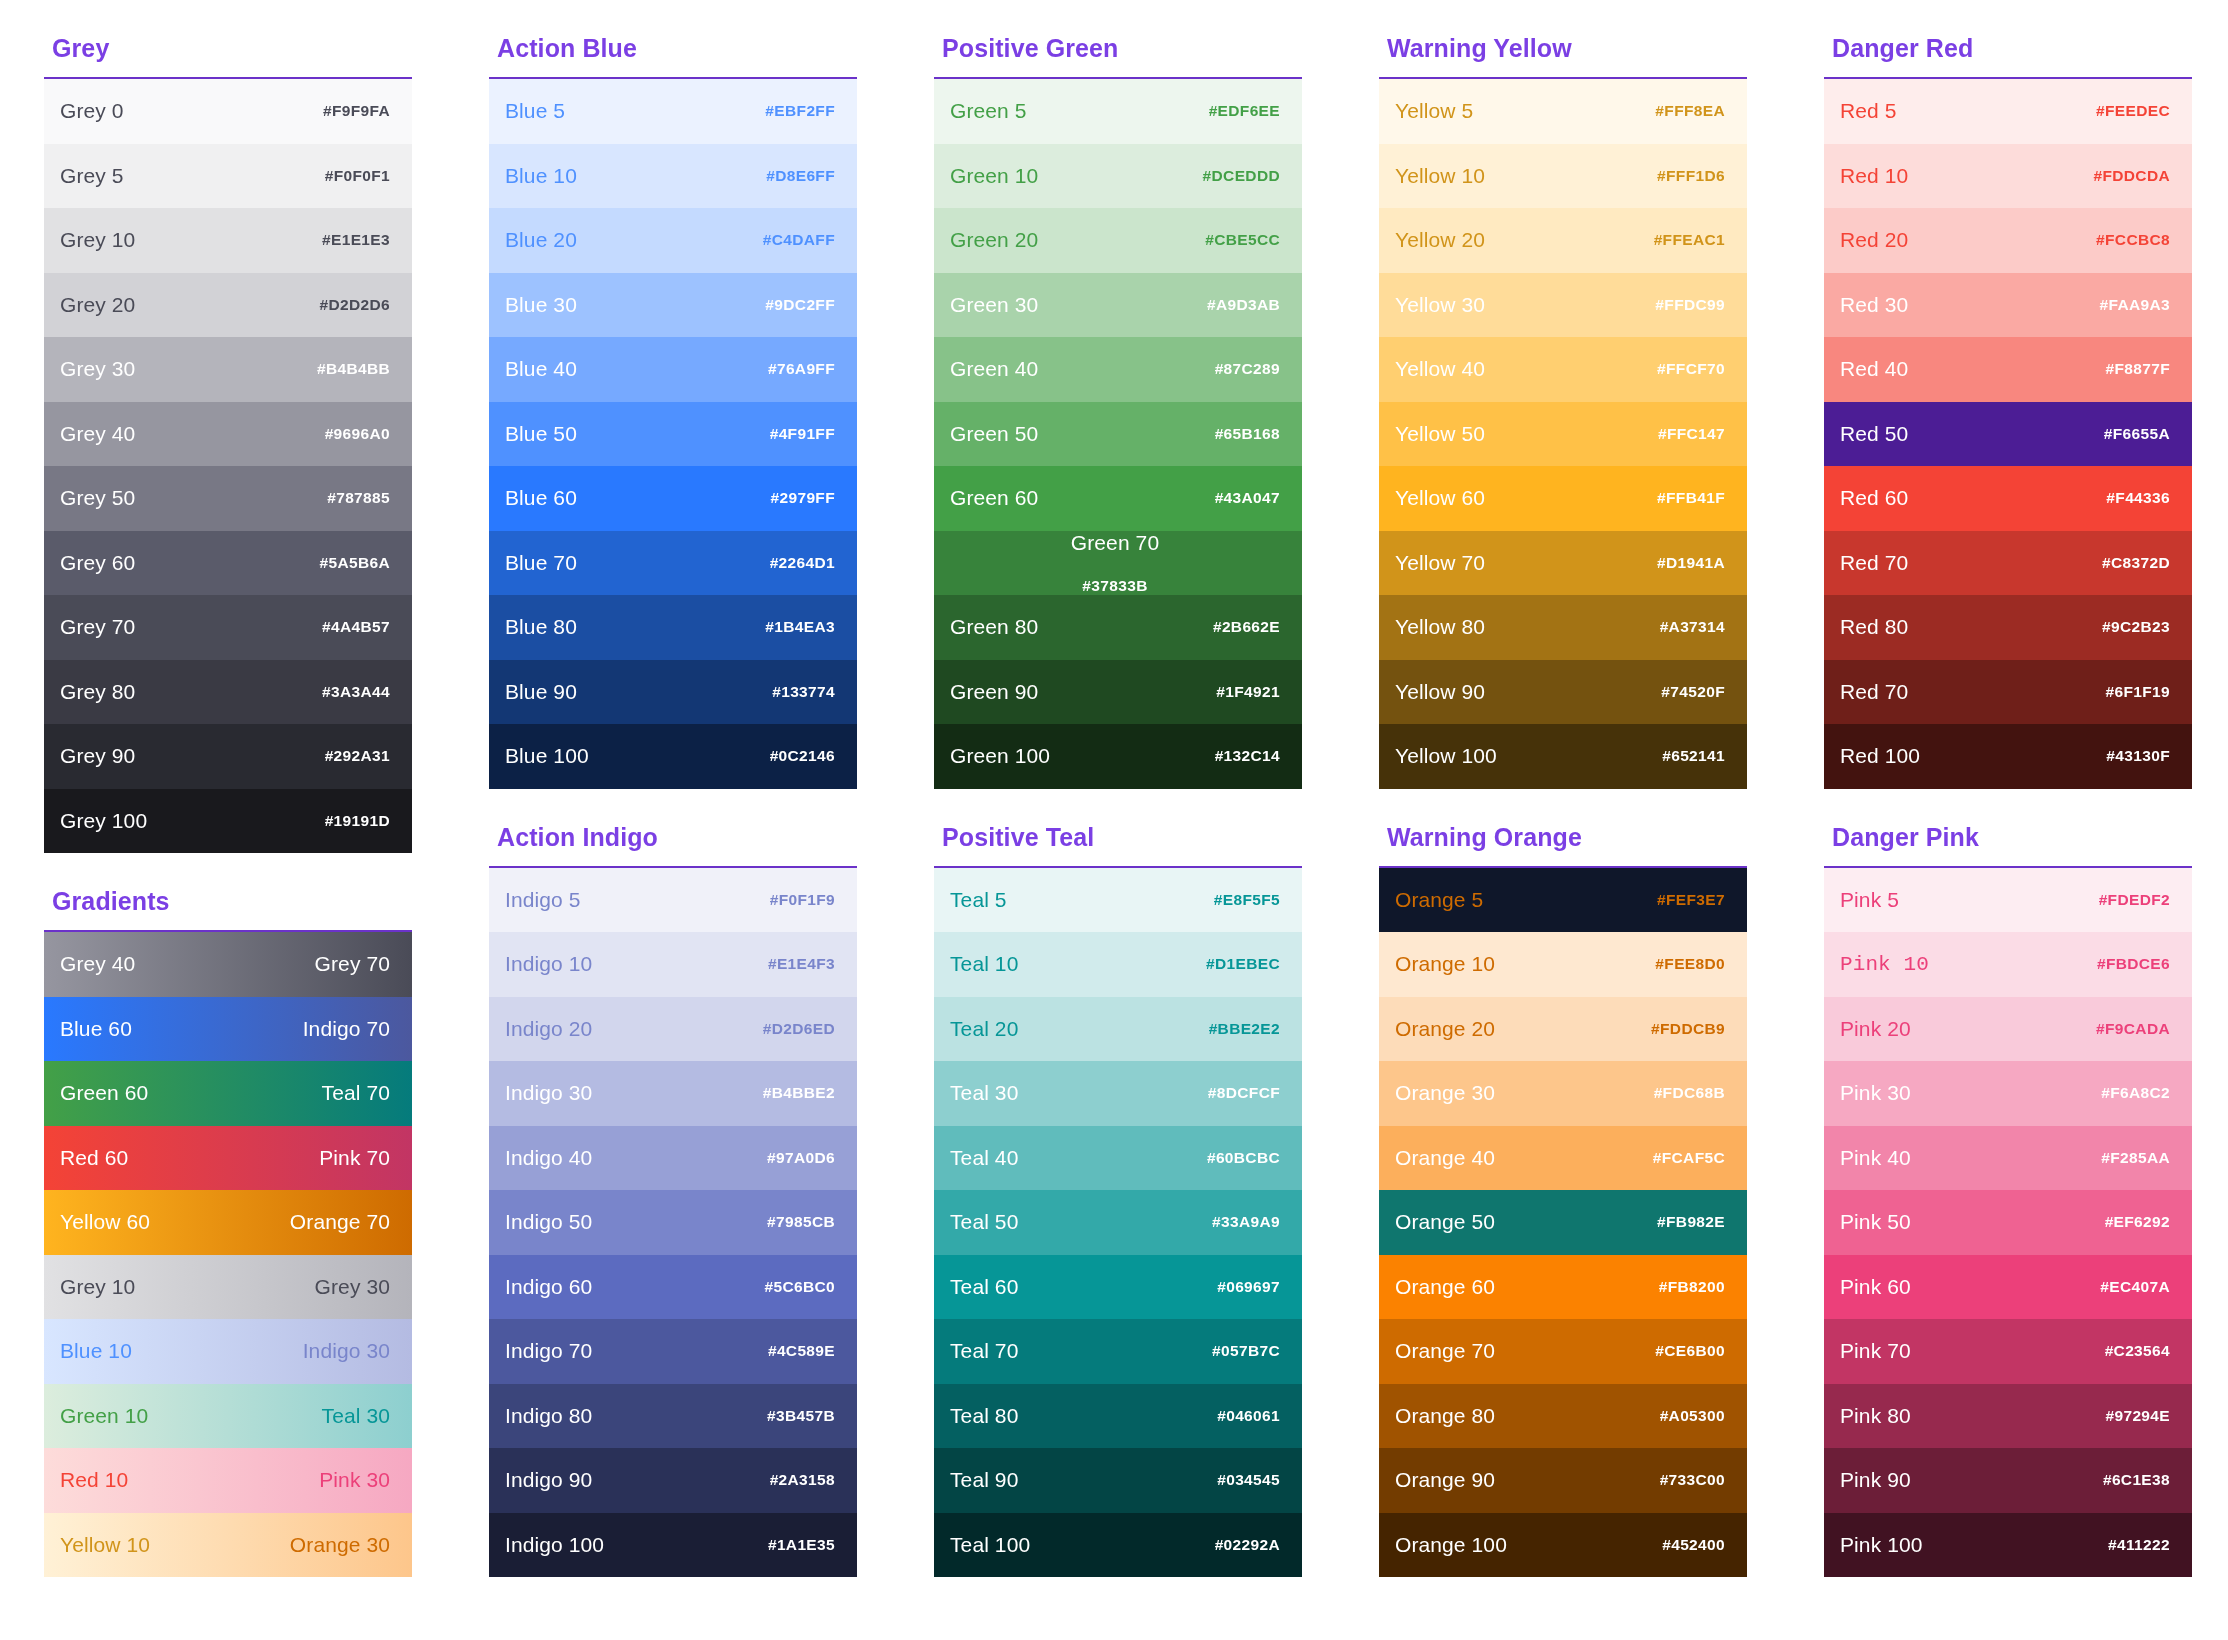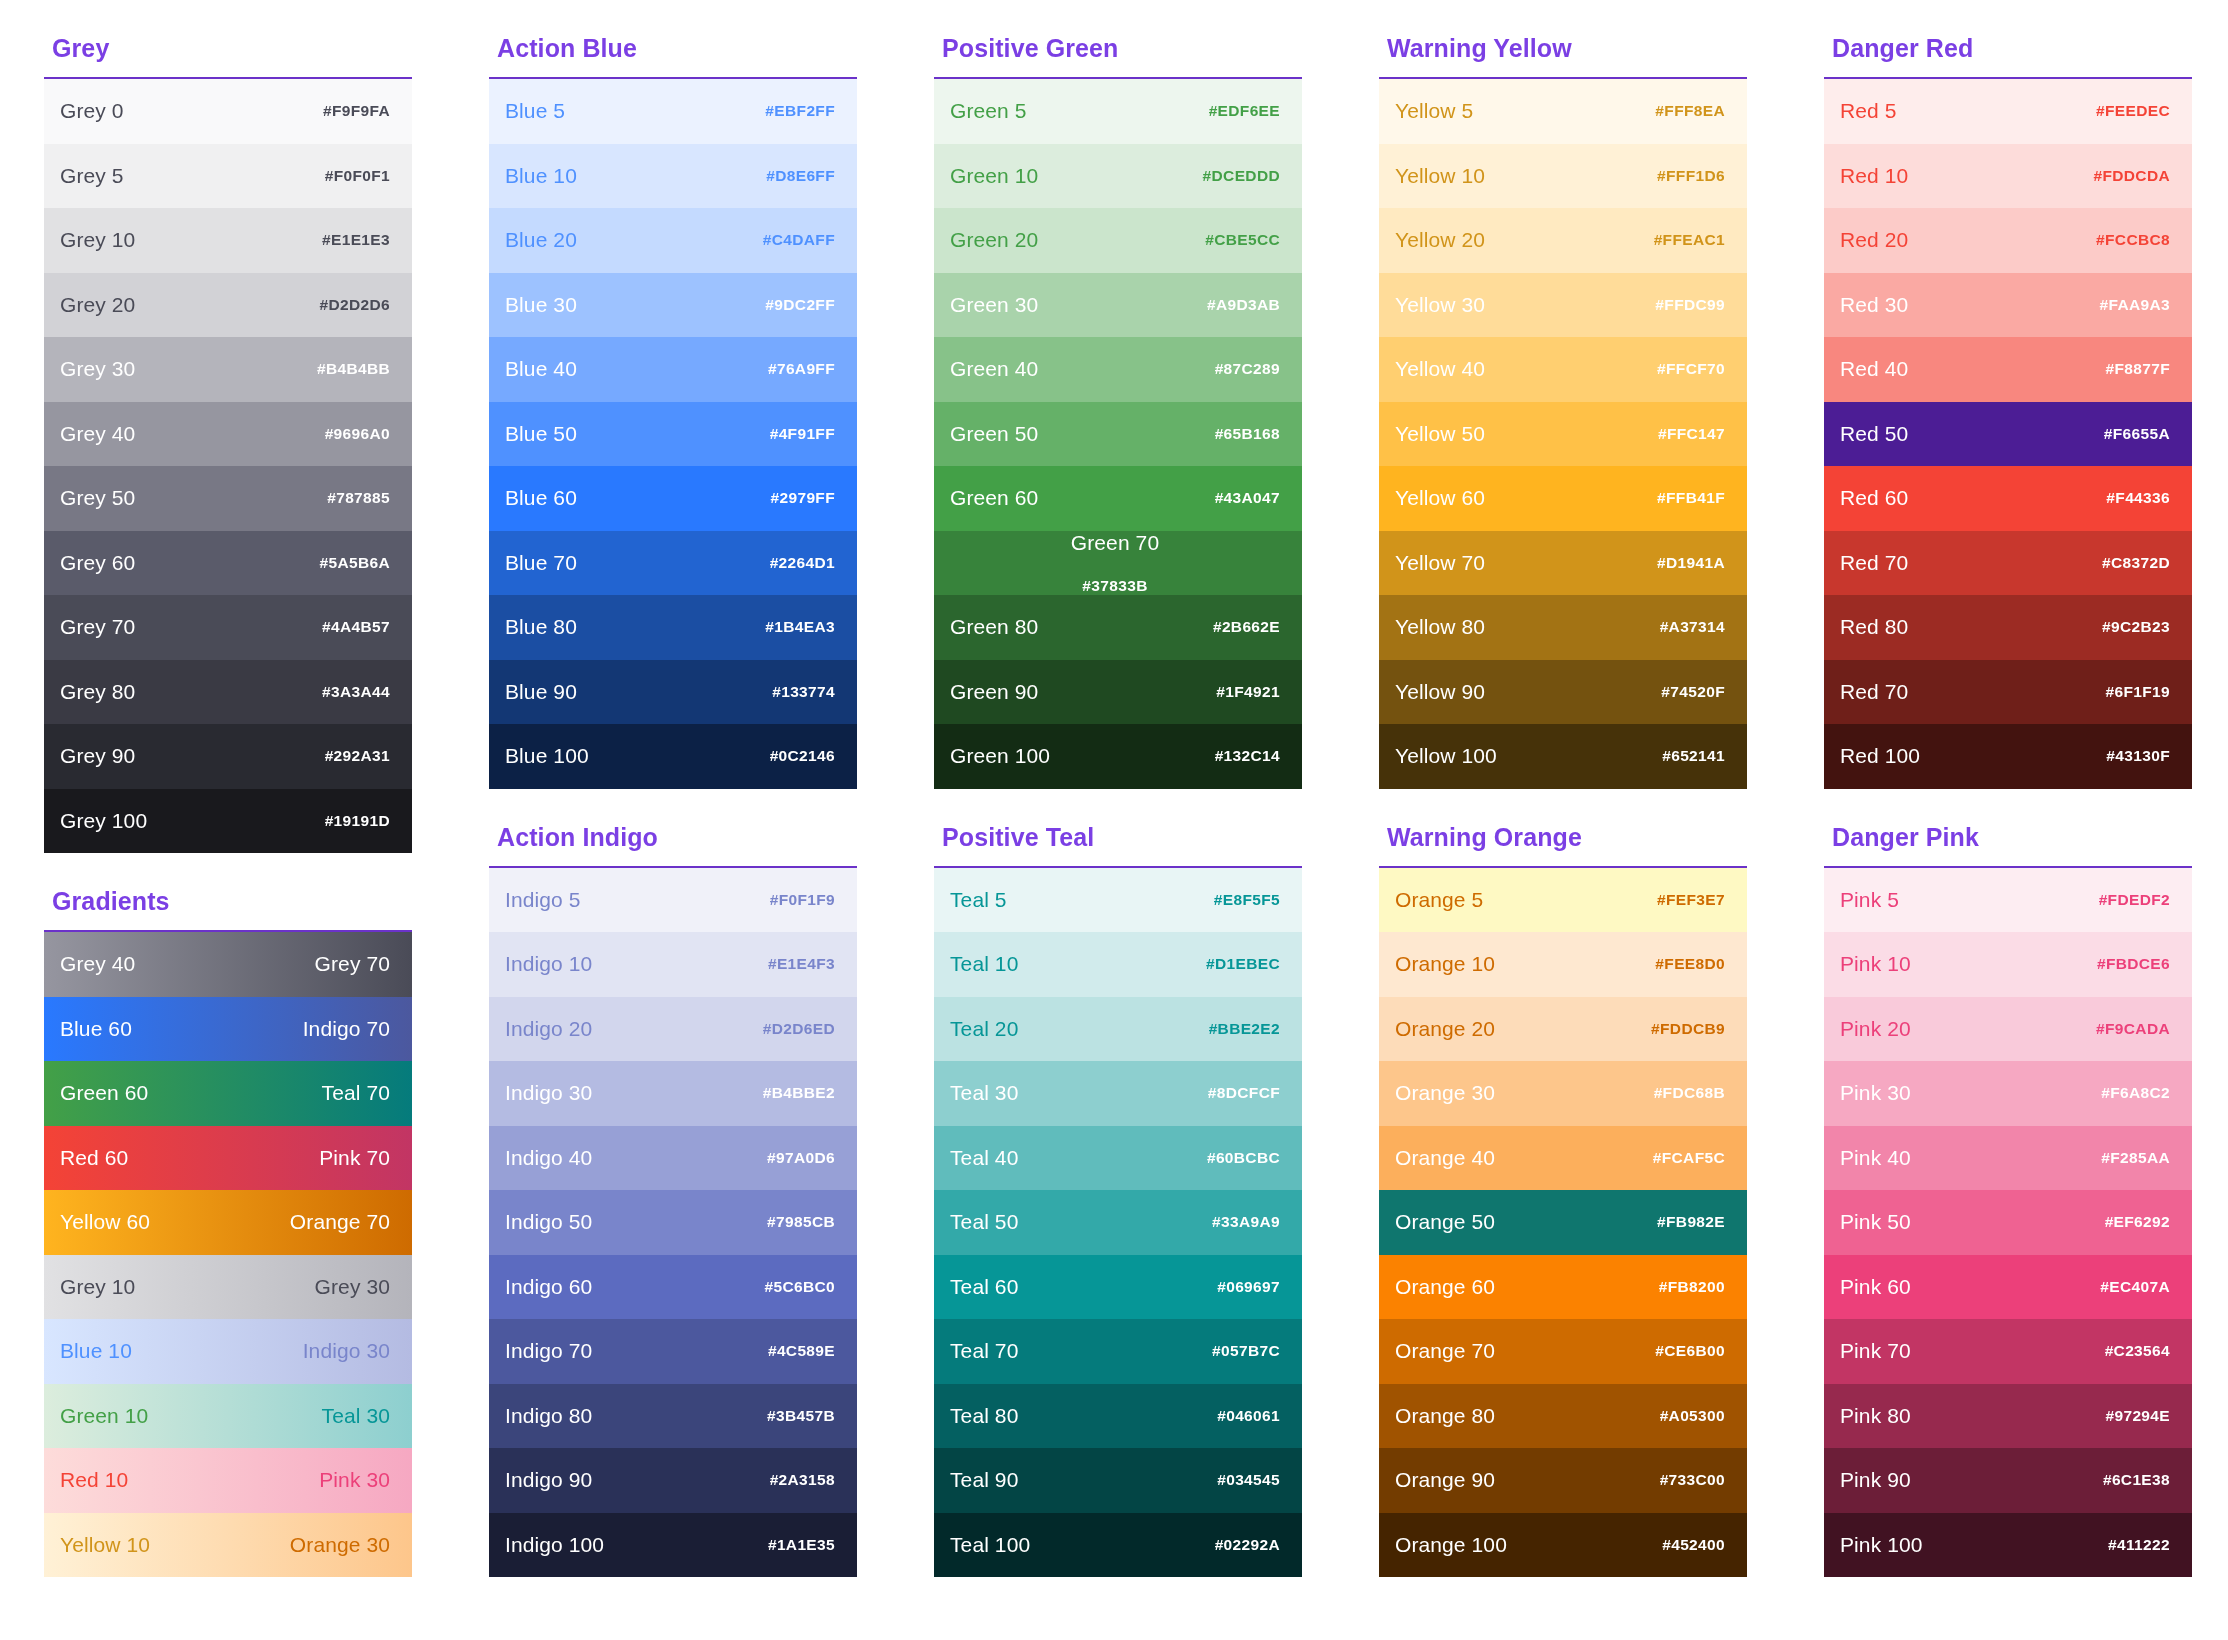--- a/index.html
+++ b/index.html
@@ -418,21 +418,21 @@
             </div>
             <div class="swatch" style="background: rgb(70, 50, 9);">
               <span class="sw-name" style="color: rgb(255, 255, 255);">Yellow 100</span>
               <span class="sw-hex" style="color: rgb(255, 255, 255);">#652141</span>
             </div>
           </div>
         </div>
         <div class="section">
           <div class="section-title" style="color: rgb(123, 63, 228);">Warning Orange</div>
           <div class="swatch-stack" style="border-top-color: rgb(107, 50, 201);">
-            <div class="swatch" style="background: #fef9c3;">
+            <div class="swatch" style="background: #0f172a;">
               <span class="sw-name" style="color: rgb(206, 107, 0);">Orange 5</span>
               <span class="sw-hex" style="color: rgb(206, 107, 0);">#FEF3E7</span>
             </div>
             <div class="swatch" style="background: rgb(254, 232, 208);">
               <span class="sw-name" style="color: rgb(206, 107, 0);">Orange 10</span>
               <span class="sw-hex" style="color: rgb(206, 107, 0);">#FEE8D0</span>
             </div>
             <div class="swatch" style="background: rgb(253, 220, 185);">
               <span class="sw-name" style="color: rgb(206, 107, 0);">Orange 20</span>
               <span class="sw-hex" style="color: rgb(206, 107, 0);">#FDDCB9</span>
@@ -523,21 +523,21 @@
           </div>
         </div>
         <div class="section">
           <div class="section-title" style="color: rgb(123, 63, 228);">Danger Pink</div>
           <div class="swatch-stack" style="border-top-color: rgb(107, 50, 201);">
             <div class="swatch" style="background: rgb(253, 237, 242);">
               <span class="sw-name" style="color: rgb(236, 64, 122);">Pink 5</span>
               <span class="sw-hex" style="color: rgb(236, 64, 122);">#FDEDF2</span>
             </div>
             <div class="swatch" style="background: rgb(251, 220, 230);">
-              <span class="sw-name" style="color: rgb(236, 64, 122);">Pink 10</span>
+              <span class="sw-name" style="color: rgb(236, 64, 122); font-family: Liberation Mono, monospace;">Pink 10</span>
               <span class="sw-hex" style="color: rgb(236, 64, 122);">#FBDCE6</span>
             </div>
             <div class="swatch" style="background: rgb(249, 202, 218);">
               <span class="sw-name" style="color: rgb(236, 64, 122);">Pink 20</span>
               <span class="sw-hex" style="color: rgb(236, 64, 122);">#F9CADA</span>
             </div>
             <div class="swatch" style="background: rgb(246, 168, 194);">
               <span class="sw-name" style="color: rgb(255, 255, 255);">Pink 30</span>
               <span class="sw-hex" style="color: rgb(255, 255, 255); text-align: right;">#F6A8C2</span>
             </div>

